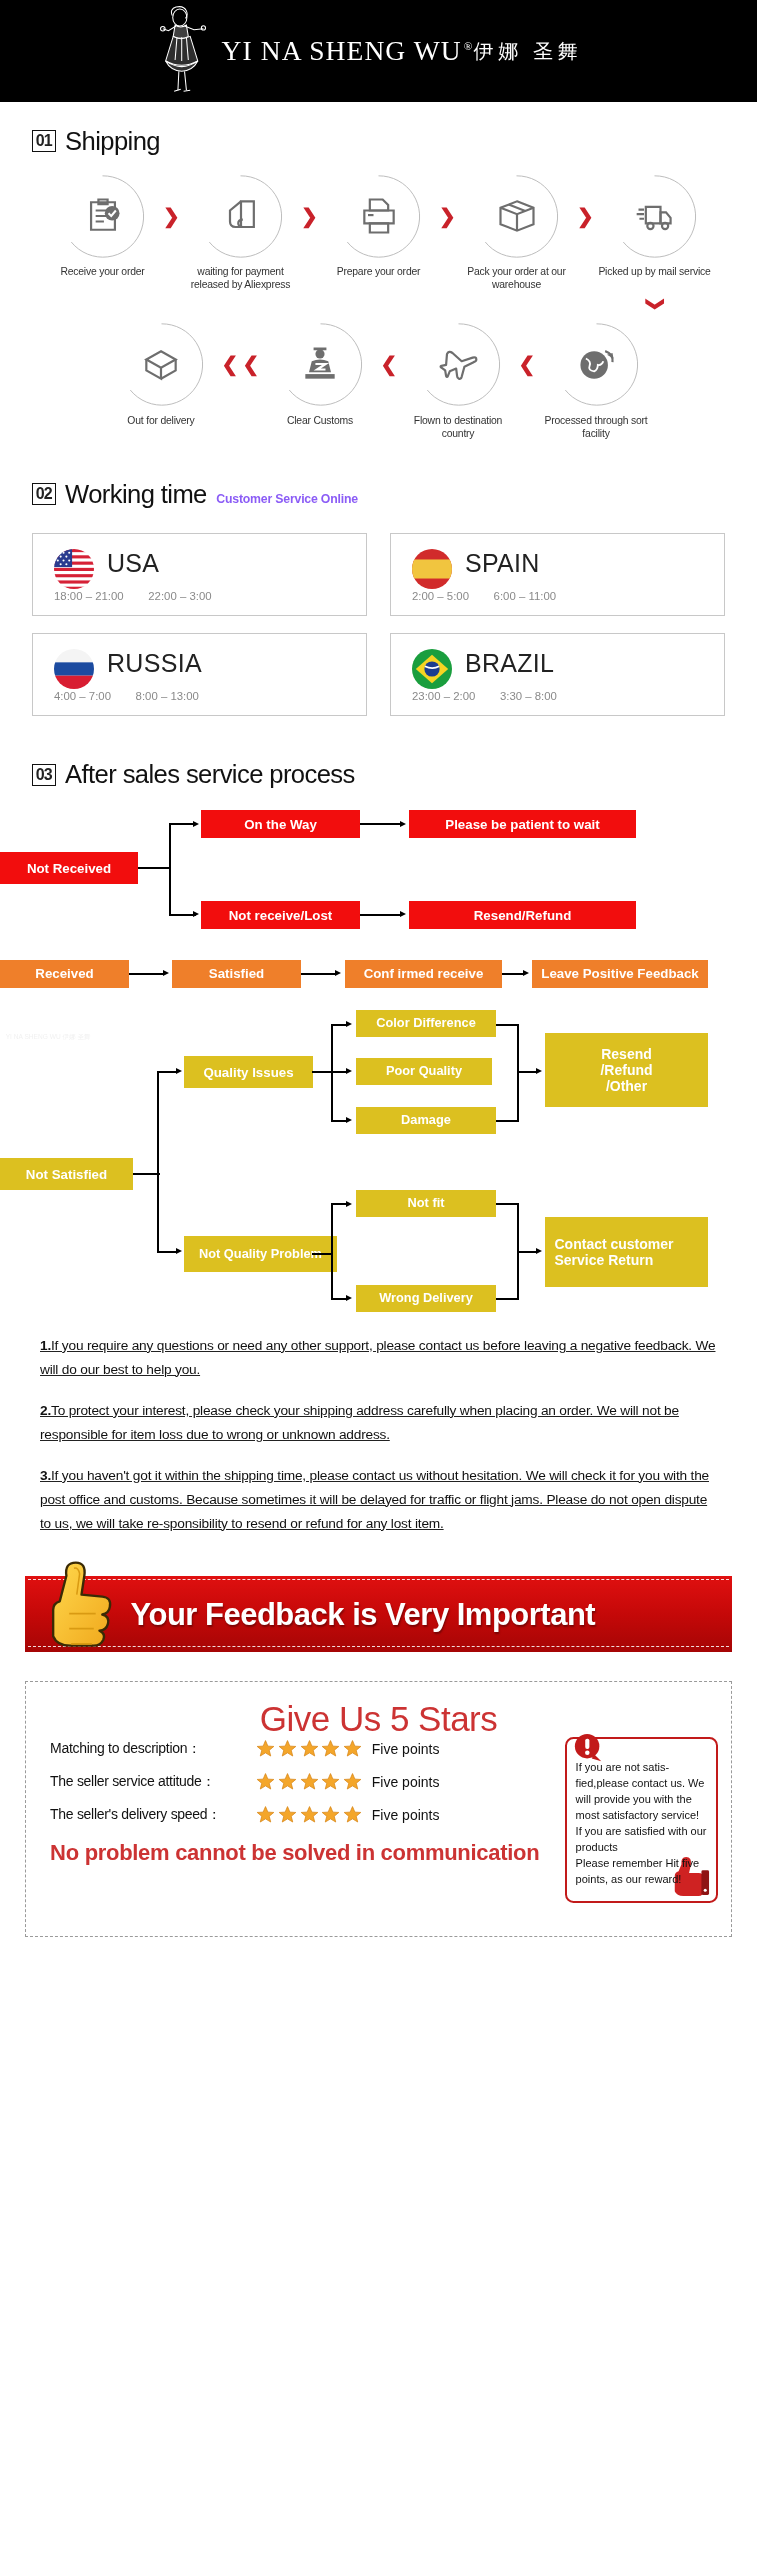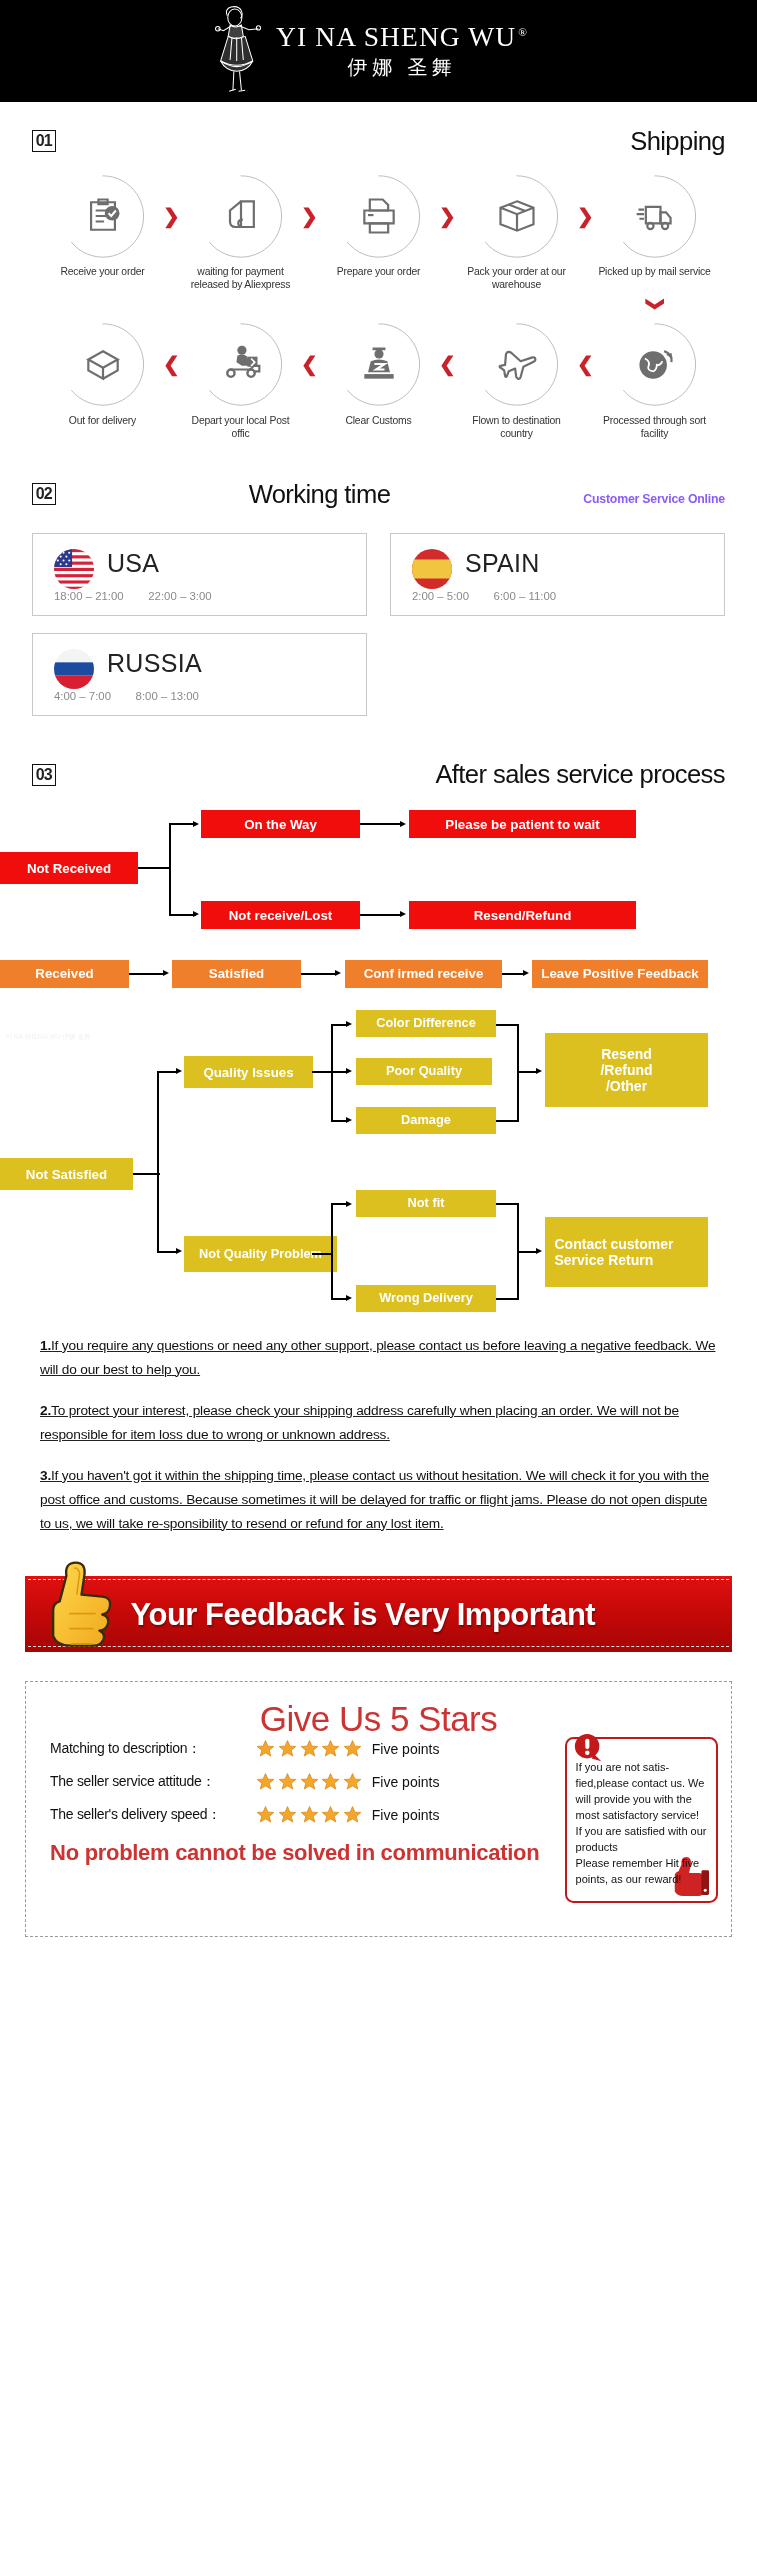--- a/index.html
+++ b/index.html
@@ -8,30 +8,30 @@
     font-family:"Liberation Sans", sans-serif;
     color:#222; -webkit-font-smoothing:antialiased;
   }
   
   .brand-bar{
     width:757px;height:102px;background:#000;
     display:flex;align-items:center;justify-content:center;
   }
   .brand-inner{display:flex;align-items:center;gap:5.7px;transform:translateX(-13.3px);}
   .brand-logo{width:68px;height:91px;flex:0 0 auto;}
-  .brand-text{display:flex;flex-direction:column;align-items:center;}
+  .brand-text{display:flex;align-items:center;}
   .brand-en{
     color:#fff;font-family:"Liberation Serif",serif;font-size:27.5px;
     letter-spacing:1.1px;position:relative;white-space:nowrap;
   }
   .brand-reg{font-size:11.4px;vertical-align:super;margin-left:1.9px;}
   .brand-cn{color:#fff;font-size:20px;letter-spacing:4.7px;margin-top:0.9px;}
 
   
-  .sec-head{display:flex;align-items:baseline;gap:9.5px;padding:0 32px;justify-content:space-between;}
+  .sec-head{display:flex;align-items:baseline;gap:9.5px;padding:0 32px;}
   .sec-num{
     border:1.9px solid #111;font-size:16px;font-weight:700;
     line-height:1;padding:1.9px 2.8px;letter-spacing:-0.9px;
     font-family:"Liberation Sans",sans-serif;align-self:center;
   }
   .sec-title{font-size:25.6px;font-weight:400;letter-spacing:-0.6px;color:#111;}
   .sec-sub{font-size:12.3px;font-weight:700;color:#8b5cf6;letter-spacing:-0.2px;}
 
   
   #shipping{padding-top:24.6px;}
@@ -289,41 +289,20 @@
             <path d="M24 10 L40 19 L24 28 L8 19 z"></path>
             <path d="M8 19 v12 l16 9 v-12"></path>
               <path d="M40 19 v12 l-16 9"></path>
           </g>
         </svg>
       </div>
       <div class="ship-label">Out  for delivery</div>
     </div>
     <div class="ship-arrow">❮</div>
 
-    <div class="ship-step">
-      <div class="ship-circle">
-        <svg class="ring" viewBox="0 0 92 92">
-            <path d="M46 3 a43 43 0 1 1 -33 70" fill="none" stroke="#b9b9b9" stroke-width="1"></path>
-          </svg>
-        <svg class="ship-ico" viewBox="0 0 48 48">
-          <g fill="#6e6e6e">
-            <circle cx="25" cy="9" r="5"></circle>
-            <path d="M20 15 q6 -3 11 1 l2 10 h-8 l-6 -4 z"></path>
-            <rect x="31" y="16" width="11" height="11"></rect>
-            <path d="M12 30 h22 l4 -4 h6 v6 h-5" stroke="#6e6e6e" stroke-width="2.4" fill="none"></path>
-          </g>
-          <g fill="none" stroke="#6e6e6e" stroke-width="2.6">
-            <circle cx="13" cy="34" r="4"></circle>
-              <circle cx="35" cy="34" r="4"></circle>
-          </g>
-          <path d="M35 18 l4 4 l-4 4" fill="none" stroke="#fff" stroke-width="1.8"></path>
-        </svg>
-      </div>
-      <div class="ship-label">Depart your local Post offic</div>
-    </div>
     <div class="ship-arrow">❮</div>
 
     <div class="ship-step">
       <div class="ship-circle">
         <svg class="ring" viewBox="0 0 92 92">
             <path d="M46 3 a43 43 0 1 1 -33 70" fill="none" stroke="#b9b9b9" stroke-width="1"></path>
           </svg>
         <svg class="ship-ico" viewBox="0 0 48 48">
           <g fill="#6e6e6e">
             <path d="M17 6h14v3H17z"></path>
@@ -439,20 +418,36 @@
             <rect y="28" width="42" height="14" fill="#d81e32"></rect>
           </svg>
       </div>
       <div class="wt-name">RUSSIA</div>
       <div class="wt-times">
         <span>4:00 – 7:00</span>
         <span>8:00 – 13:00</span>
       </div>
     </div>
 
+    <div class="wt-card">
+      <div class="wt-mask"></div>
+      <div class="wt-flag">
+        <svg viewBox="0 0 42 42">
+            <rect width="42" height="42" fill="#1a9e3e"></rect>
+          <path d="M21 6 L38 21 L21 36 L4 21 z" fill="#f5d423"></path>
+          <circle cx="21" cy="21" r="8" fill="#1b3c8f"></circle>
+          <path d="M13.5 18 q8 4 15 0" fill="none" stroke="#fff" stroke-width="1.8"></path>
+        </svg>
+      </div>
+      <div class="wt-name">BRAZIL</div>
+      <div class="wt-times">
+        <span>23:00 – 2:00</span>
+        <span>3:30 – 8:00</span>
+      </div>
+    </div>
   </div>
 </section>
 
 <section id="aftersales">
   <div class="sec-head">
     <span class="sec-num">03</span>
     <span class="sec-title">After sales service process</span>
   </div>
 
   <div class="flow-wrap" style="height:123px">

